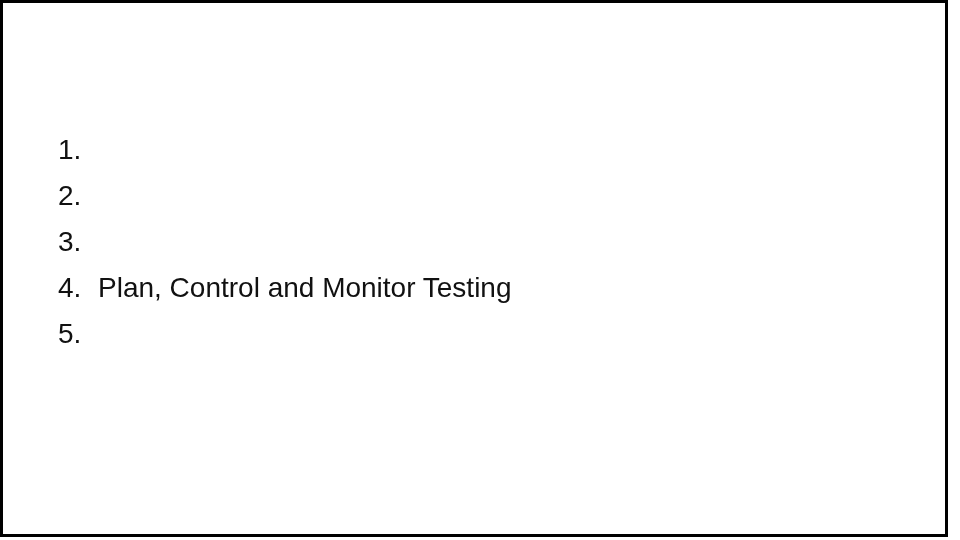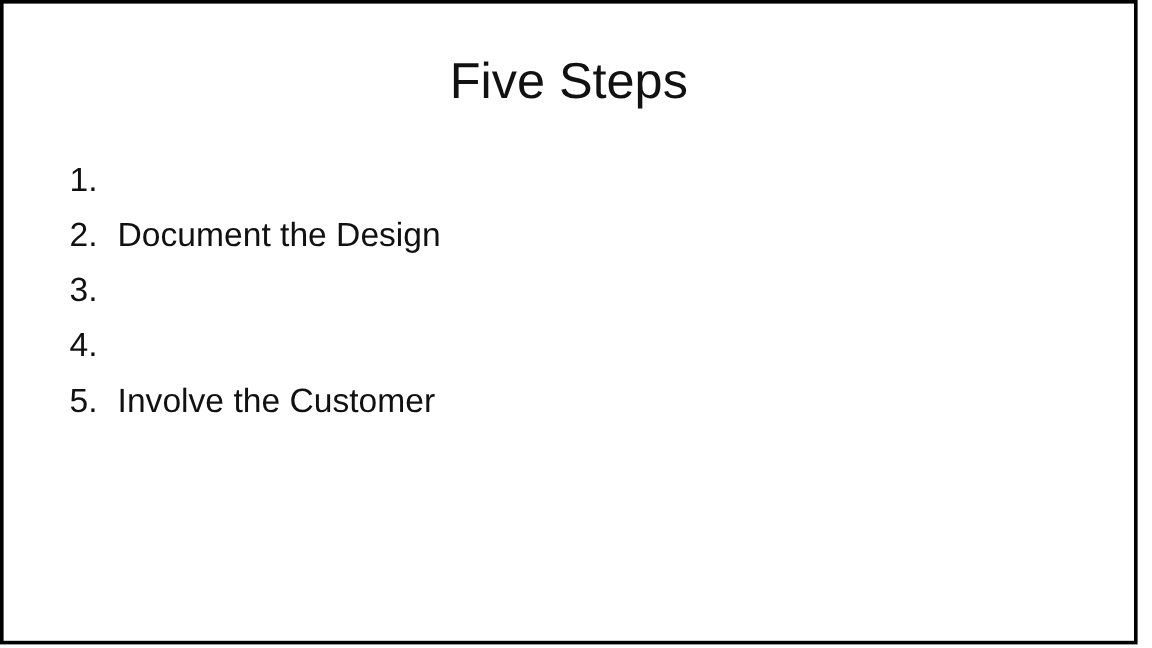--- a/index.html
+++ b/index.html
@@ -60,35 +60,33 @@
   }
   .step-text {
     display: inline-block;
   }
 </style>
 </head>
 <body>
 
 <div class="slide">
 
-  <h1 class="slide-title">Five Steps</h1>
 
   <ol class="steps">
     <li class="step">
       <span class="step-num">1.</span>
     </li>
     <li class="step">
       <span class="step-num">2.</span>
-      <span class="step-text">Document the Design</span>
     </li>
     <li class="step">
       <span class="step-num">3.</span>
     </li>
     <li class="step">
       <span class="step-num">4.</span>
+      <span class="step-text">Plan, Control and Monitor Testing</span>
     </li>
     <li class="step">
       <span class="step-num">5.</span>
-      <span class="step-text">Involve the Customer</span>
     </li>
   </ol>
 
 </div>
 
 </body></html>

